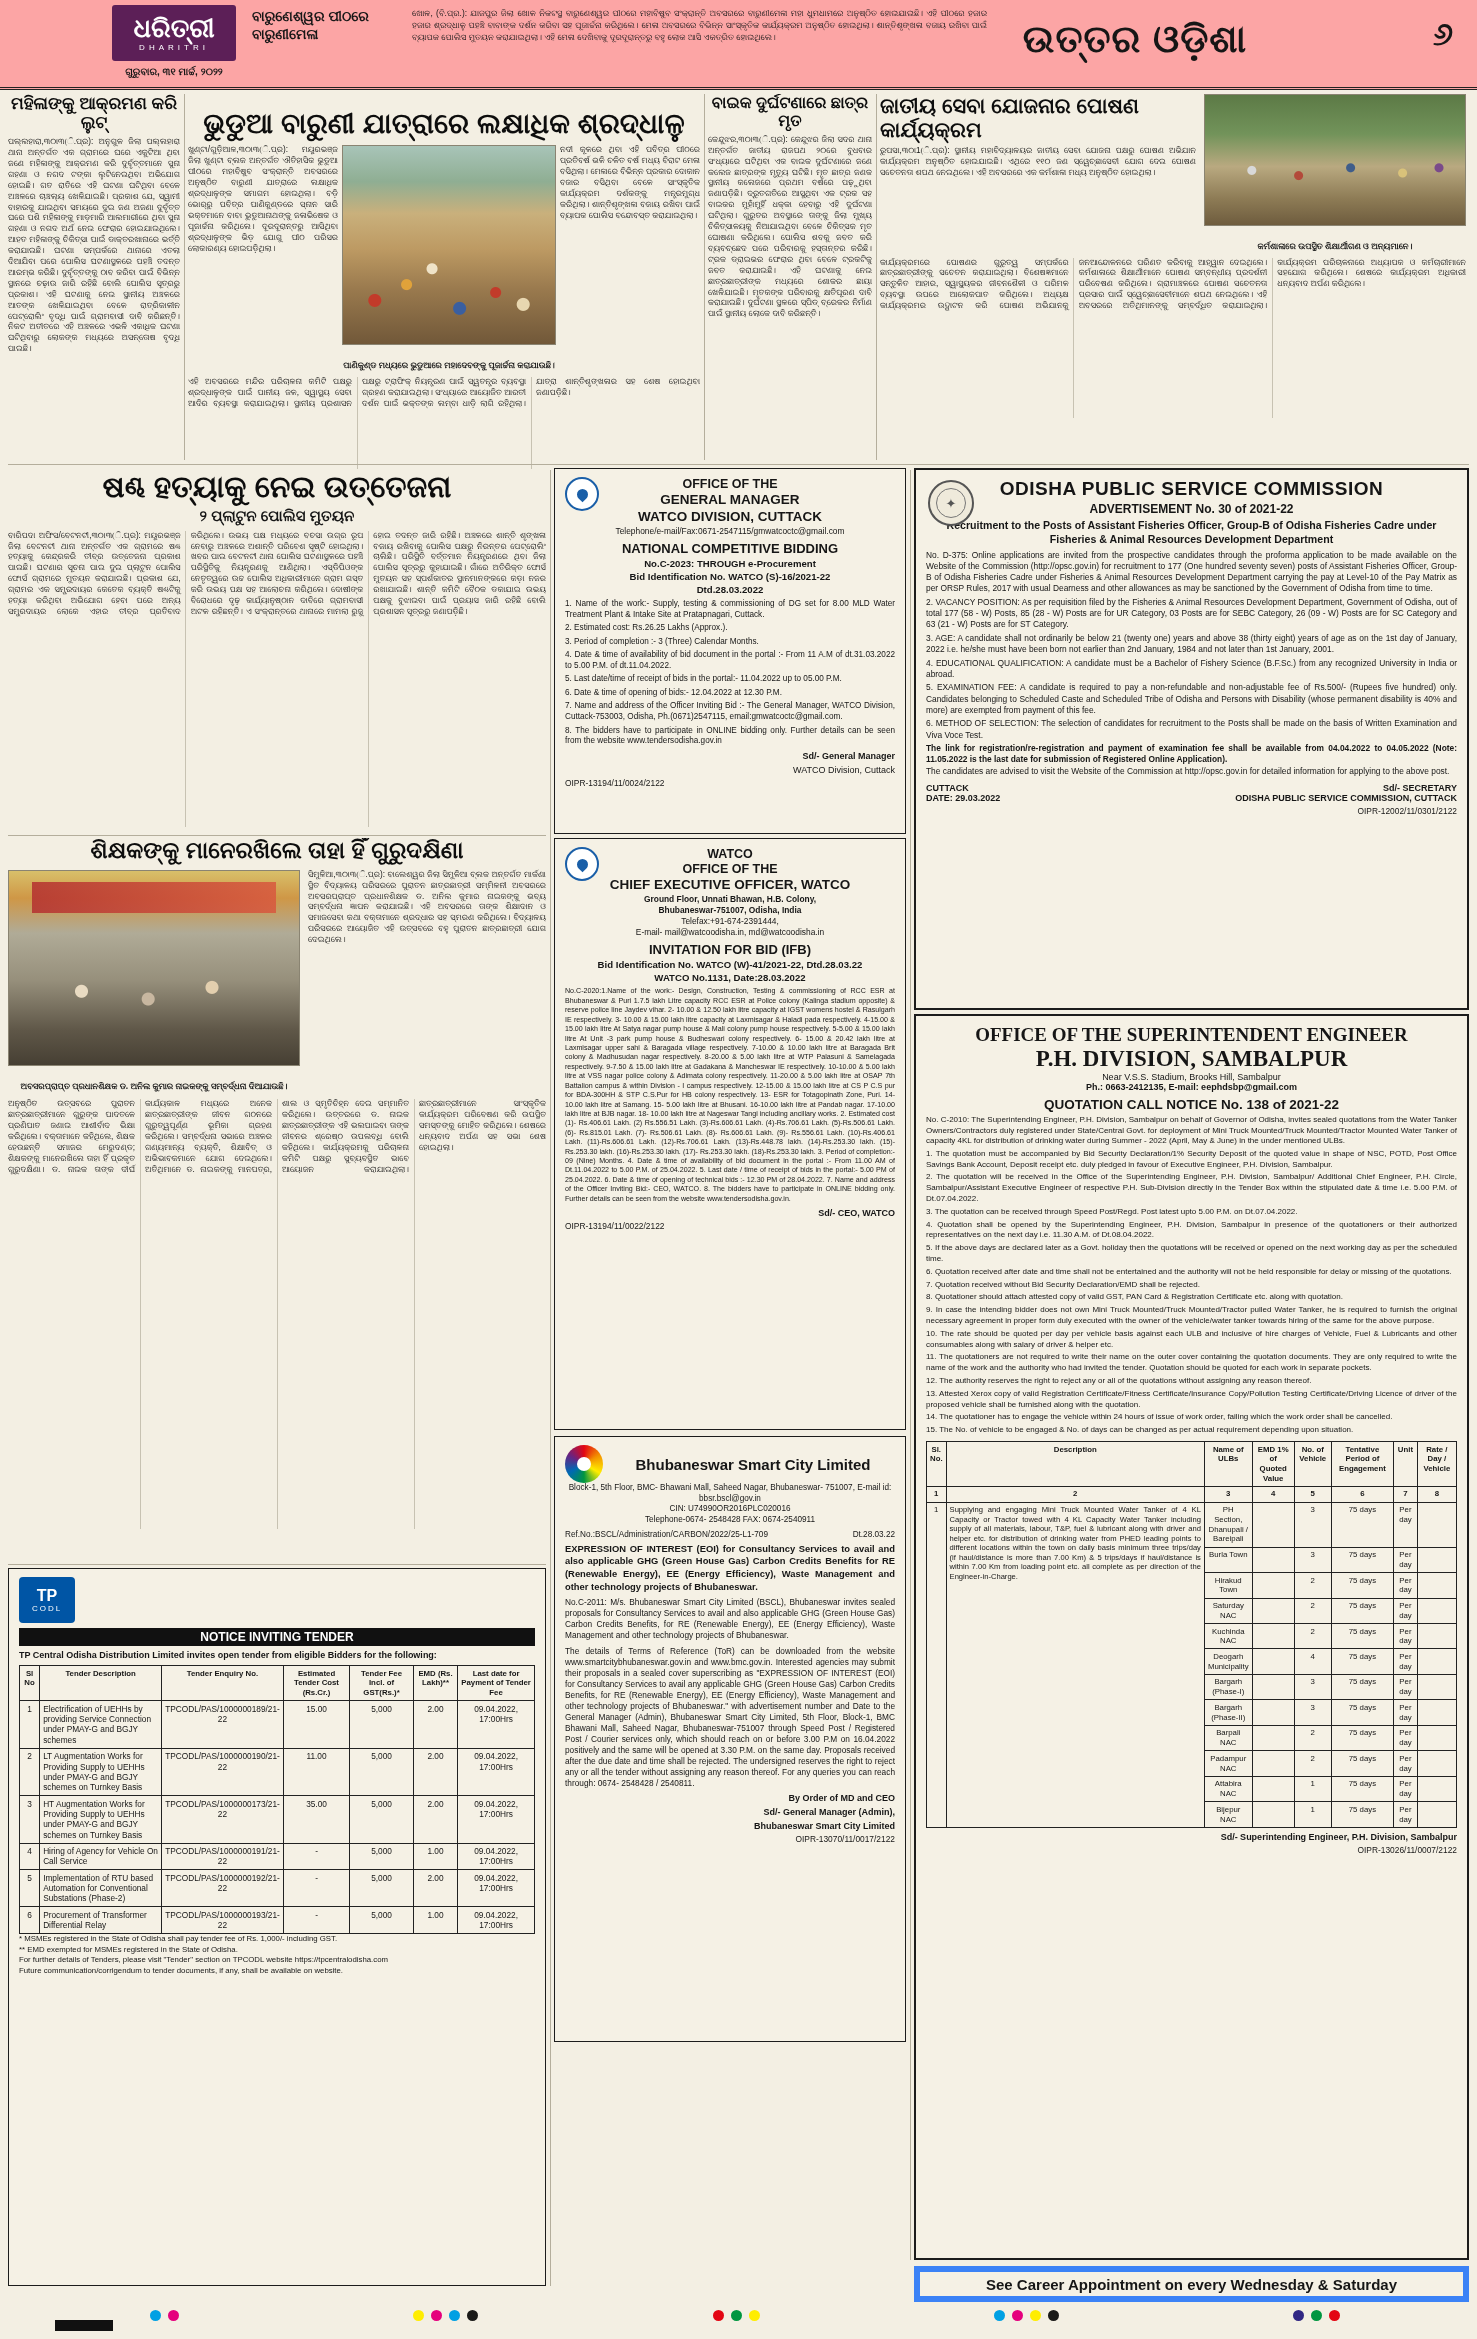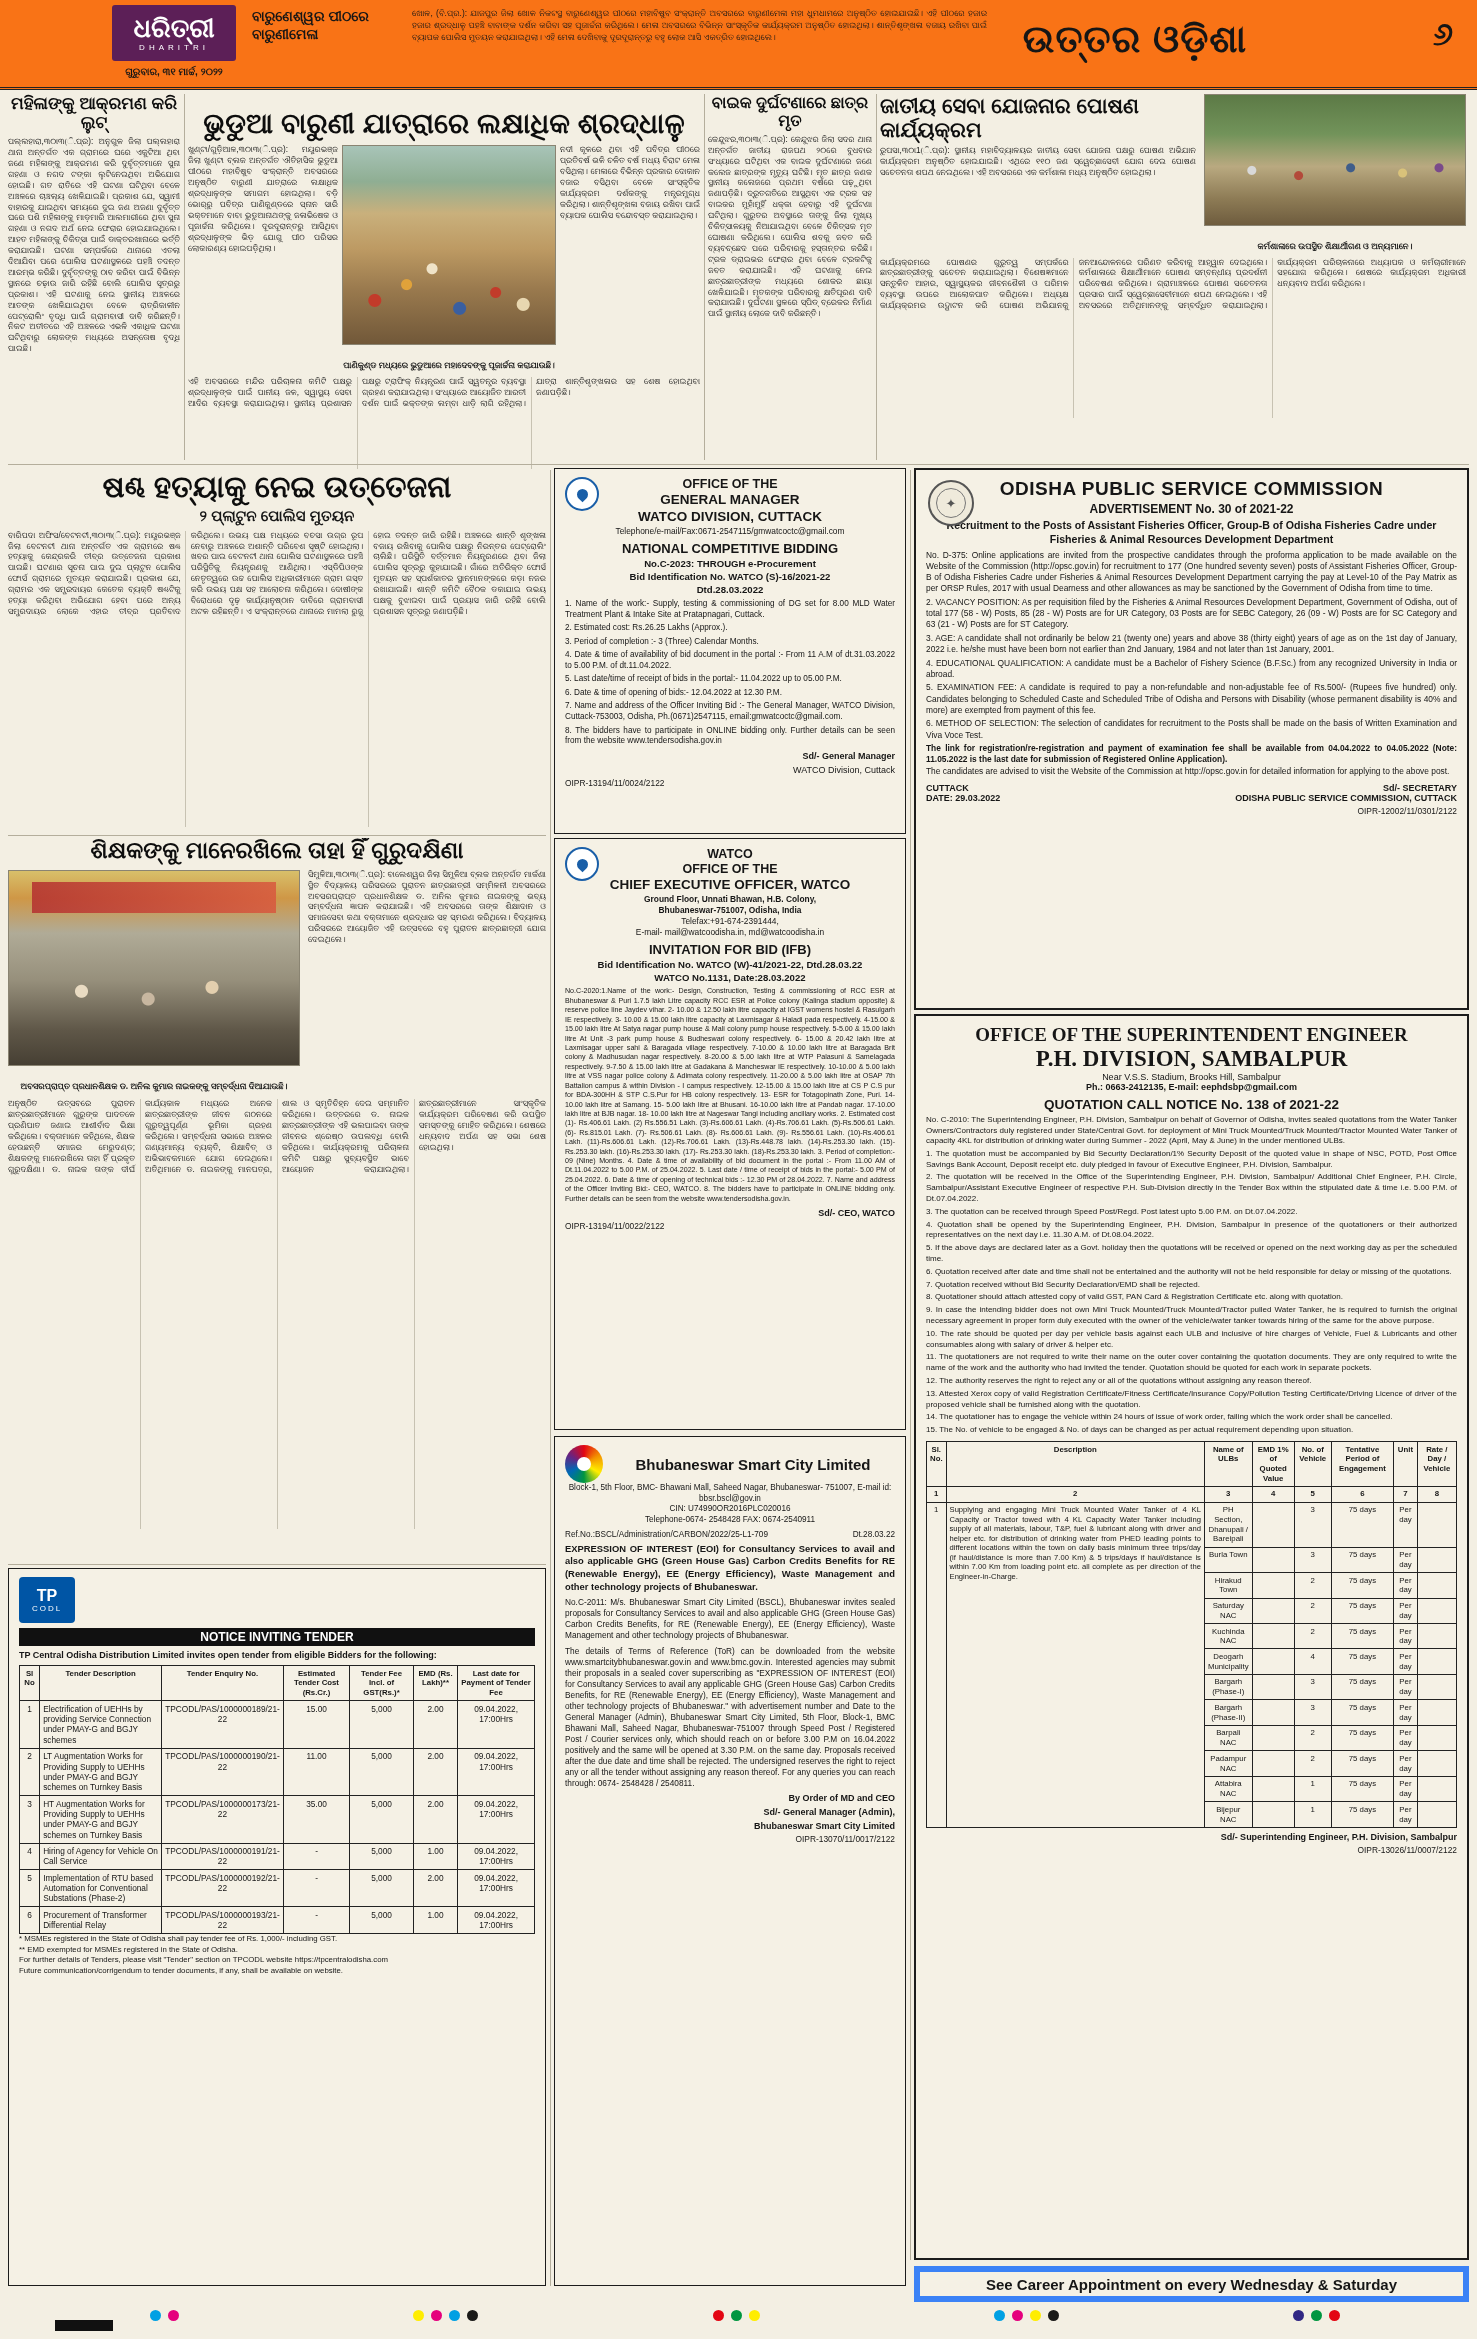--- a/index.html
+++ b/index.html
@@ -12,21 +12,21 @@
   .bold{font-weight:bold;}
   .body-txt{font-size:8.2px;line-height:1.33;text-align:justify;}
   .cols3{column-count:3;column-gap:10px;column-rule:1px solid #c7c2b2;}
   .cols4{column-count:4;column-gap:10px;column-rule:1px solid #c7c2b2;}
   .caption{font-size:8.4px;font-weight:bold;line-height:1.25;margin-top:15px;}
   .hl{font-weight:bold;color:#0d0d0d;line-height:1.12;}
   .vl{position:absolute;width:1px;background:#b4ae9c;}
   .hlne{position:absolute;height:1px;background:#b4ae9c;}
 
   
-  .masthead{left:0;top:0;width:1477px;height:90px;border-bottom:3px double #222;background:#f97316;}
+  .masthead{left:0;top:0;width:1477px;height:90px;border-bottom:3px double #222;background:#fca5a5;}
   .logo-box{position:absolute;left:112px;top:5px;width:124px;height:56px;background:#5c1f57;
             color:#fff;display:flex;flex-direction:column;align-items:center;justify-content:center;border-radius:3px;}
   .logo-odia{font-size:26px;font-weight:bold;line-height:1;}
   .logo-en{font-size:8px;letter-spacing:4px;margin-top:2px;}
   .date-line{position:absolute;left:106px;top:66px;width:136px;text-align:center;font-size:10px;font-weight:bold;}
   .teaser{position:absolute;left:252px;top:8px;width:735px;display:flex;gap:10px;}
   .teaser-label{flex:0 0 150px;font-size:14px;font-weight:bold;line-height:1.25;}
   .teaser-text{flex:1;font-size:8.4px;line-height:1.4;text-align:justify;}
   .edition{position:absolute;left:995px;top:18px;width:280px;font-size:38px;font-weight:bold;text-align:center;letter-spacing:1px;}
   .pagenum{position:absolute;left:1420px;top:16px;width:46px;font-size:32px;font-weight:bold;text-align:center;}
@@ -89,21 +89,21 @@
   .photo-teacher::before{content:"";position:absolute;left:8%;top:6%;width:84%;height:16%;
     background:linear-gradient(90deg,#b43030,#d8583e);opacity:.85;}
 
   
   .box{border:1.6px solid #1c1c1c;background:#f5f1e5;padding:8px 10px;overflow:hidden;}
   .watco1{left:554px;top:468px;width:352px;height:366px;}
   .watco2{left:554px;top:838px;width:352px;height:592px;}
   .opsc{left:914px;top:468px;width:555px;height:542px;border-width:2px;}
   .phd{left:914px;top:1014px;width:555px;height:1246px;border-width:2px;}
   .tpcodl{left:8px;top:1568px;width:538px;height:718px;}
-  .bscl{left:554px;top:1436px;width:352px;height:850px;}
+  .bscl{left:554px;top:1436px;width:352px;height:606px;}
   .career{left:914px;top:2266px;width:555px;height:36px;border:6px solid #3b82f6;display:flex;align-items:center;justify-content:center;
           font-size:15px;font-weight:bold;background:#f5f1e5;}
 
   .n-h1{font-size:12.5px;font-weight:bold;text-align:center;line-height:1.2;}
   .n-h2{font-size:13.5px;font-weight:bold;text-align:center;line-height:1.25;}
   .n-sub{font-size:8.4px;text-align:center;line-height:1.3;}
   .n-bid{font-size:9.6px;font-weight:bold;text-align:center;line-height:1.35;}
   .n-heading{font-size:13px;font-weight:bold;text-align:center;margin:4px 0 2px;}
   .notice-item{margin:2.5px 0;}
   .sig{font-size:9px;margin-top:4px;}

